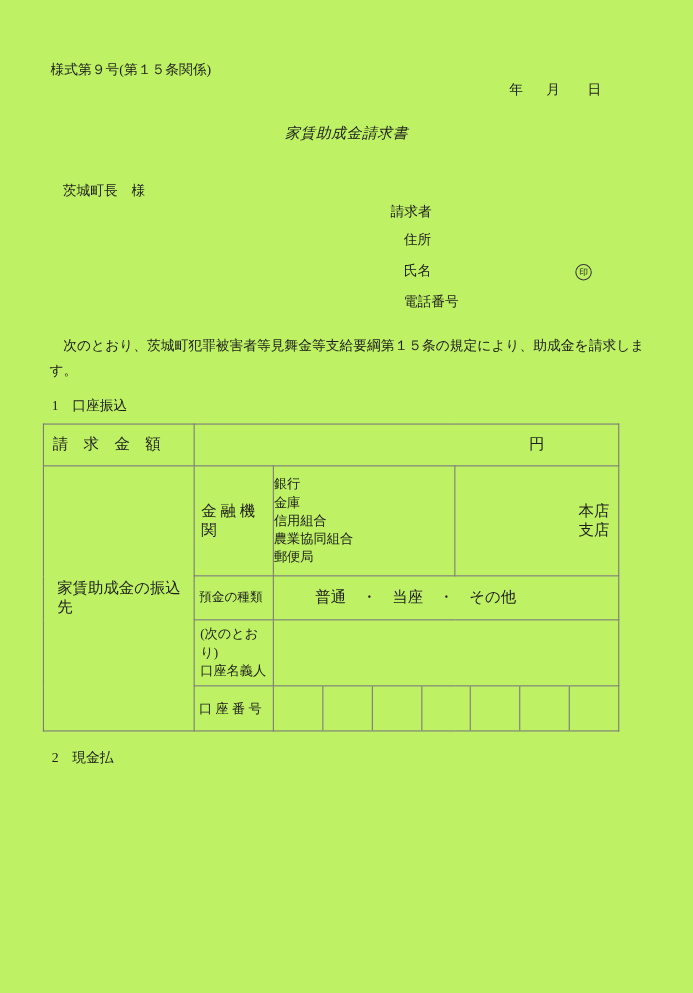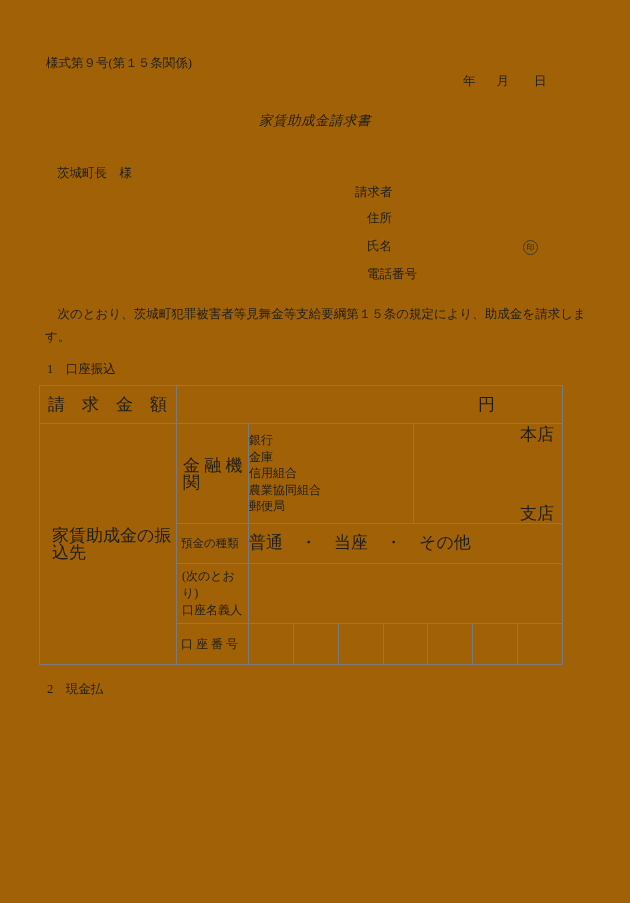--- a/index.html
+++ b/index.html
@@ -1,19 +1,19 @@
 <!DOCTYPE html>
 <html><head>
 <meta charset="utf-8">
 <style>
   html,body{margin:0;padding:0;background:#fbfbfc;}
   .page{
     position:relative;
     width:630px;height:903px;
-    background:#a16207;
+    background:#bef264;
     color:#1d1d1d;
     font-family:"Liberation Serif","DejaVu Serif",serif;
     font-size:12.5px;
     overflow:hidden;
   }
   .abs{position:absolute;line-height:17px;white-space:nowrap;}
   p.abs{margin:0;white-space:normal;}
   .doc-title{left:0;right:0;text-align:center;font-size:13.5px;letter-spacing:0.5px;font-style:italic;}
   .date-line span{display:inline-block;}
   .date-month{margin-left:21px;}
@@ -28,34 +28,34 @@
     font-size:8px;line-height:1;
   }
   table.form-table{
     position:absolute;left:39px;top:385px;
     width:523px;
     border-collapse:collapse;table-layout:fixed;
   }
   .form-table td{
     border:1px solid #7b7b7b;
     padding:0;vertical-align:middle;
-    font-size:17px;line-height:17px;
+    font-size:14px;line-height:17px;
   }
   td.amt-label{height:37px;padding-left:8px;}
   td.amt-value{text-align:right;padding-right:67px;}
   td.dest{padding-left:12px;}
   td.fin-label{height:99px;padding-left:6px;}
   td.bank-list{text-align:left;padding-right:14px;font-size:12px;}
   td.bank-list div{line-height:16.5px;}
   .branch-flex{
-    display:flex;flex-direction:column;justify-content:space-between;
+    display:flex;flex-direction:column;justify-content:center;
     align-items:flex-end;height:96px;padding-right:8px;box-sizing:border-box;
   }
   td.deposit-label{height:39px;padding-left:4px;font-size:11.5px;}
-  td.deposit-options{padding-right:55px;font-family:Liberation Mono, monospace;}
+  td.deposit-options{text-align:center;padding-right:55px;}
   td.holder-label{height:59px;padding-left:5px;font-size:12px;}
   td.holder-label div{line-height:17px;}
   td.acct-label{height:40px;padding-left:4px;font-size:12px;}
   td.digits{padding:0;}
   .digits-flex{display:flex;height:40px;}
   .digit-cell{flex:1;border-left:1px solid #7b7b7b;}
   .digit-cell:first-child{border-left:none;}
 </style>
 </head>
 <body>

